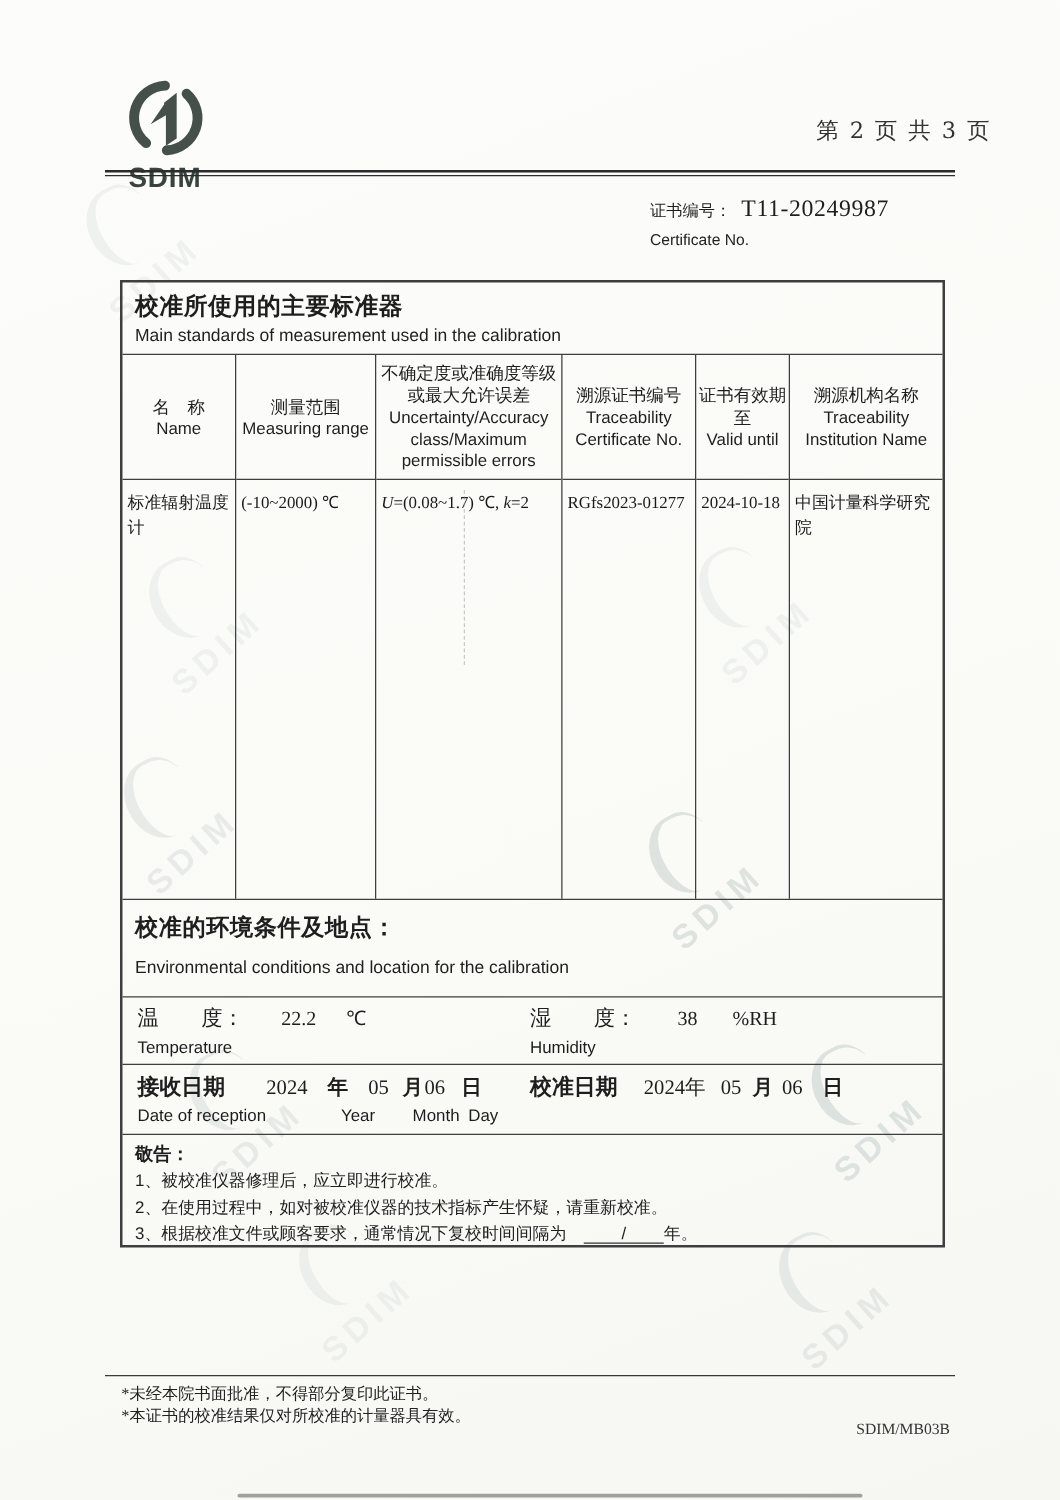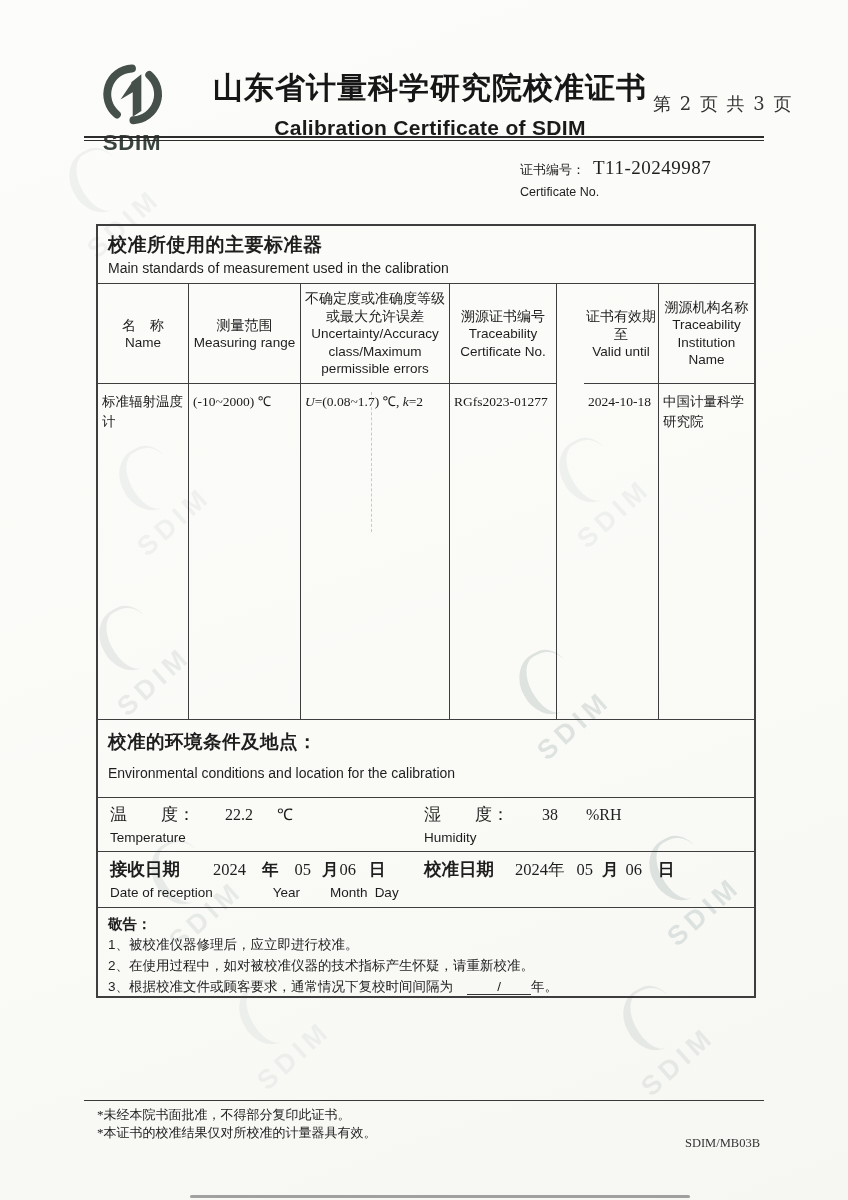--- a/index.html
+++ b/index.html
@@ -40,21 +40,21 @@
   .main-box { left:96px; top:224px; width:660px; border:2px solid #3e3e3e; background:transparent; }
   .bb { border-bottom:1.5px solid #3e3e3e; }
 
   .sec-header { height:58px; padding:6px 10px 0 10px; }
   .sec-title-cn { font-size:19px; font-weight:bold; letter-spacing:.5px; }
   .sec-title-en { font-size:14px; margin-top:2px; }
 
   .cols { display:flex; height:436px; }
   .col { border-right:1.5px solid #3e3e3e; display:flex; flex-direction:column; }
   .col:last-child { border-right:none; flex:1; }
-  .c1{width:91px;} .c2{width:112px;} .c3{width:149px;} .c4{width:107px;} .c5{width:75px;margin-left:27px;}
+  .c1{width:91px;} .c2{width:112px;} .c3{width:149px;} .c4{width:107px;} .c5{width:75px;}
   .col-head { height:100px; border-bottom:1.5px solid #3e3e3e; display:flex; flex-direction:column;
               justify-content:center; align-items:center; text-align:center;
               font-size:14px; line-height:1.3; padding:2px; }
   .col-head .en { font-size:13.5px; }
   .col-body { flex:1; text-align:left; padding:8px 4px 0 4px;
               font-family:"Liberation Serif", serif; font-size:13.5px; line-height:1.5; color:#1a1a1a; }
   .ital { font-style:italic; }
 
   .env-header { height:78px; padding:9px 10px 0 10px; }
   .env-title-cn { font-size:18.5px; font-weight:bold; letter-spacing:.5px; }
@@ -119,24 +119,20 @@
         <path d="M50 9 A 36 36 0 0 0 29 73" stroke-width="11"></path>
         <path d="M52 81 A 36 36 0 0 0 74 18" stroke-width="11"></path>
       </g>
       <g fill="#45504b">
         <path d="M49 28 L63 17 L63 68 L51 76 L51 42 L34 52 L49 30 Z"></path>
       </g>
       <text x="50" y="122" text-anchor="middle" font-family="Liberation Sans, sans-serif" font-size="31" font-weight="bold" letter-spacing="1" fill="#39443f">SDIM</text>
     </svg>
   </div>
 
-  <div class="layer titles">
-    <div class="title-cn">山东省计量科学研究院校准证书</div>
-    <div class="title-en">Calibration Certificate of SDIM</div>
-  </div>
 
   <div class="layer pageno">第 2 页 共 3 页</div>
   <div class="layer rule-double"></div>
 
   <div class="layer certno">
     <div class="certno-line">
       <span class="certno-label">证书编号：</span><span class="certno-value">T11-20249987</span>
     </div>
     <div class="certno-en">Certificate No.</div>
   </div>

